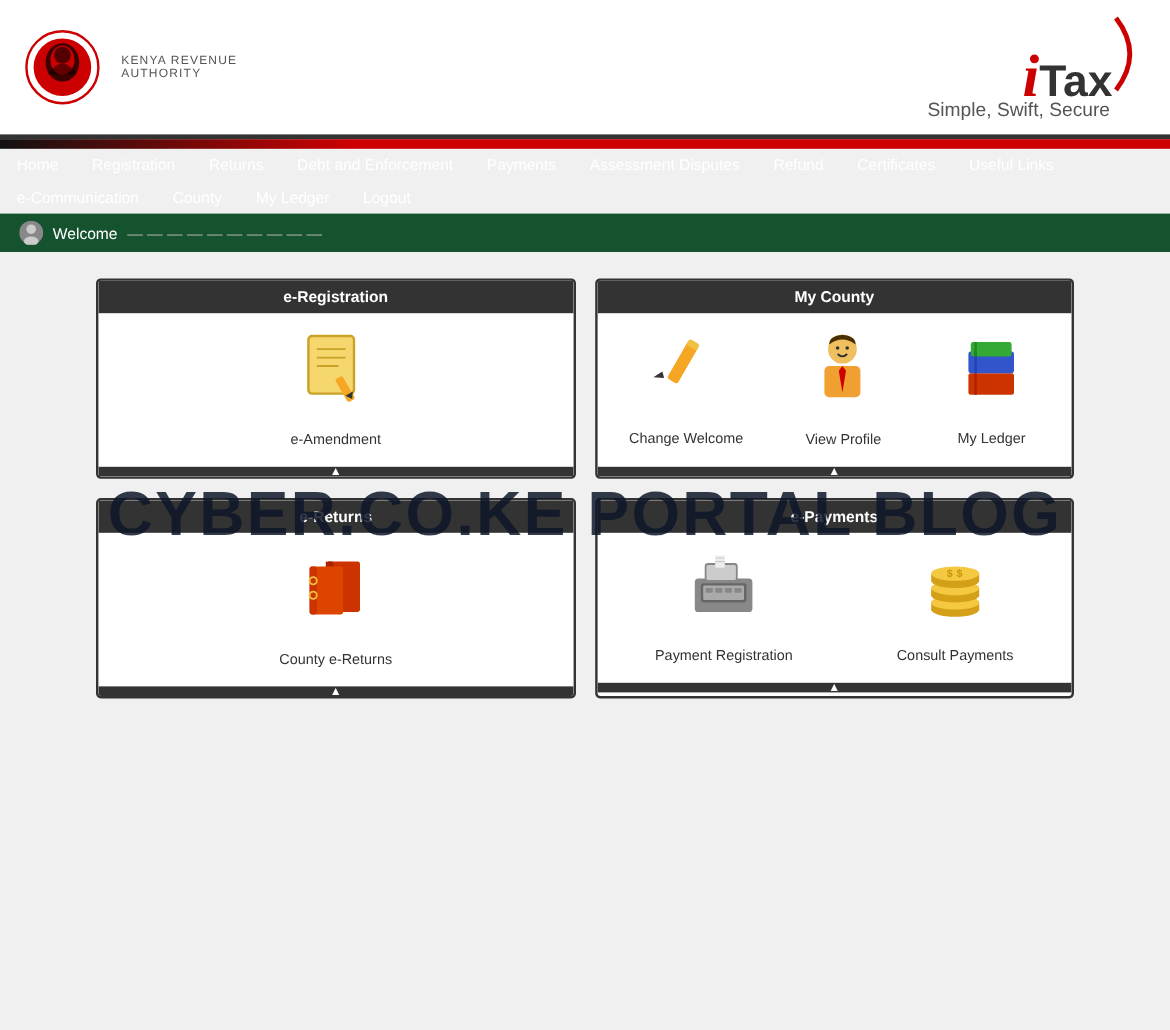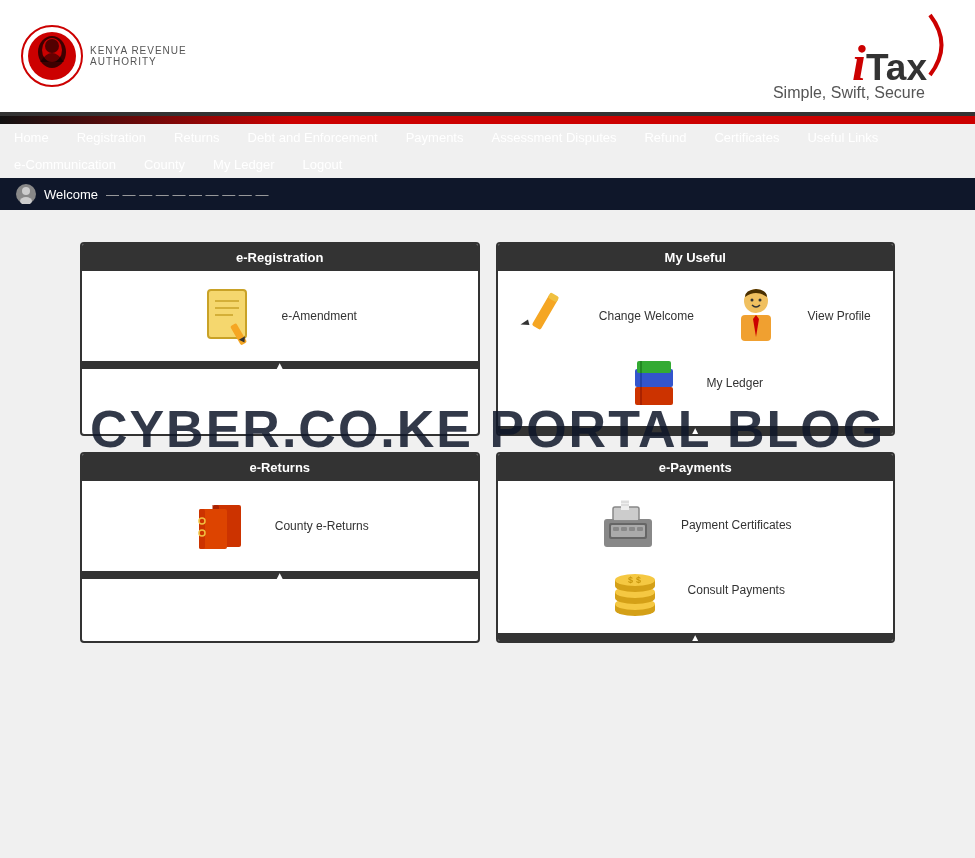--- a/index.html
+++ b/index.html
@@ -1,39 +1,39 @@
 <!DOCTYPE html>
 <html><head>
   <meta charset="utf-8">
   <style>
     * { margin: 0; padding: 0; box-sizing: border-box; }
     body { font-family: Arial, sans-serif; background: #f0f0f0; width: 975px; min-height: 858px; }
 
     
     .header { background: #fff; display: flex; align-items: center; justify-content: space-between; padding: 10px 20px; border-bottom: 4px solid #333; }
-    .header-logo { display: flex; align-items: center; gap: 5px; }
+    .header-logo { display: flex; align-items: center; gap: 16px; }
 
     
     .red-bar { height: 8px; background: linear-gradient(to right, #111 0%, #cc0000 30%, #cc0000 100%); }
     .nav-item { color: #fff; padding: 6px 14px; font-size: 13px; cursor: pointer; white-space: nowrap; text-decoration: none; display: inline-block; }
     .nav-row { display: flex; width: 100%; }
 
     
-    .welcome-bar { background: #0f172a; color: #fff; padding: 6px 16px; font-size: 13px; display: flex; align-items: center; gap: 8px; }
+    .welcome-bar { background: #14532d; color: #fff; padding: 6px 16px; font-size: 13px; display: flex; align-items: center; gap: 8px; }
 
     
     .main-content { padding: 20px 80px; }
 
     
-    .dashboard-grid { display: grid; grid-template-columns: 1fr 1fr; gap: 16px; margin-top: 12px; }
+    .dashboard-grid { display: grid; grid-template-columns: 1fr 1fr; gap: 16px; margin-top: 2px; }
 
     .card { border: 2px solid #333; border-radius: 4px; overflow: hidden; background: #fff; }
     .card-header { background: #333; color: #fff; text-align: center; padding: 6px; font-size: 13px; font-weight: bold; }
     .card-body { display: flex; justify-content: space-around; align-items: center; padding: 16px 10px; flex-wrap: wrap; gap: 10px; }
-    .card-item { display: flex; flex-direction: row; align-items: center; gap: 24px; cursor: pointer; min-width: 80px; }
+    .card-item { display: flex; flex-direction: column; align-items: center; gap: 24px; cursor: pointer; min-width: 80px; }
     .card-label { font-size: 12px; text-align: center; color: #333; }
     .card-footer { background: #333; height: 8px; display: flex; justify-content: center; align-items: center; cursor: pointer; }
     .card-footer span { color: #fff; font-size: 10px; }
 
     
     .watermark { position: fixed; top: 50%; left: 50%; transform: translate(-50%, -50%); font-size: 52px; font-weight: bold; color: #0f172a; opacity: 0.85; white-space: nowrap; pointer-events: none; z-index: 999; text-align: center; letter-spacing: 2px; }
   </style>
 </head>
 <body>
 
@@ -124,21 +124,21 @@
         </div>
 
 
       </div>
       <div class="card-footer">
         <span>▲</span>
       </div>
     </div>
 
     <div class="card">
-      <div class="card-header">My Useful</div>
+      <div class="card-header">My County</div>
       <div class="card-body">
 
         <div class="card-item">
           <svg width="55" height="55" viewBox="0 0 55 55">
 
             <rect x="20" y="5" width="10" height="36" rx="2" fill="#f5a623" transform="rotate(30, 25, 23)"></rect>
             <polygon points="14,44 22,40 18,36" fill="#333" transform="rotate(30, 25, 23) translate(-4,2)"></polygon>
             <rect x="20" y="3" width="10" height="6" rx="2" fill="#f0c040" transform="rotate(30, 25, 23)"></rect>
           </svg>
           <span class="card-label">Change Welcome</span>
@@ -222,21 +222,21 @@
 
             <rect x="14" y="30" width="6" height="4" rx="1" fill="#888"></rect>
             <rect x="22" y="30" width="6" height="4" rx="1" fill="#888"></rect>
             <rect x="30" y="30" width="6" height="4" rx="1" fill="#888"></rect>
             <rect x="38" y="30" width="6" height="4" rx="1" fill="#888"></rect>
 
             <rect x="22" y="3" width="8" height="10" fill="#eee"></rect>
             <line x1="22" y1="5" x2="30" y2="5" stroke="#ccc" stroke-width="1"></line>
             <line x1="22" y1="8" x2="30" y2="8" stroke="#ccc" stroke-width="1"></line>
           </svg>
-          <span class="card-label">Payment Certificates</span>
+          <span class="card-label">Payment Registration</span>
         </div>
 
         <div class="card-item">
           <svg width="58" height="55" viewBox="0 0 58 55">
 
             <ellipse cx="29" cy="48" rx="20" ry="6" fill="#d4a017"></ellipse>
             <rect x="9" y="42" width="40" height="6" fill="#d4a017"></rect>
             <ellipse cx="29" cy="42" rx="20" ry="6" fill="#f5c842"></ellipse>
 
             <ellipse cx="29" cy="36" rx="20" ry="6" fill="#d4a017"></ellipse>

